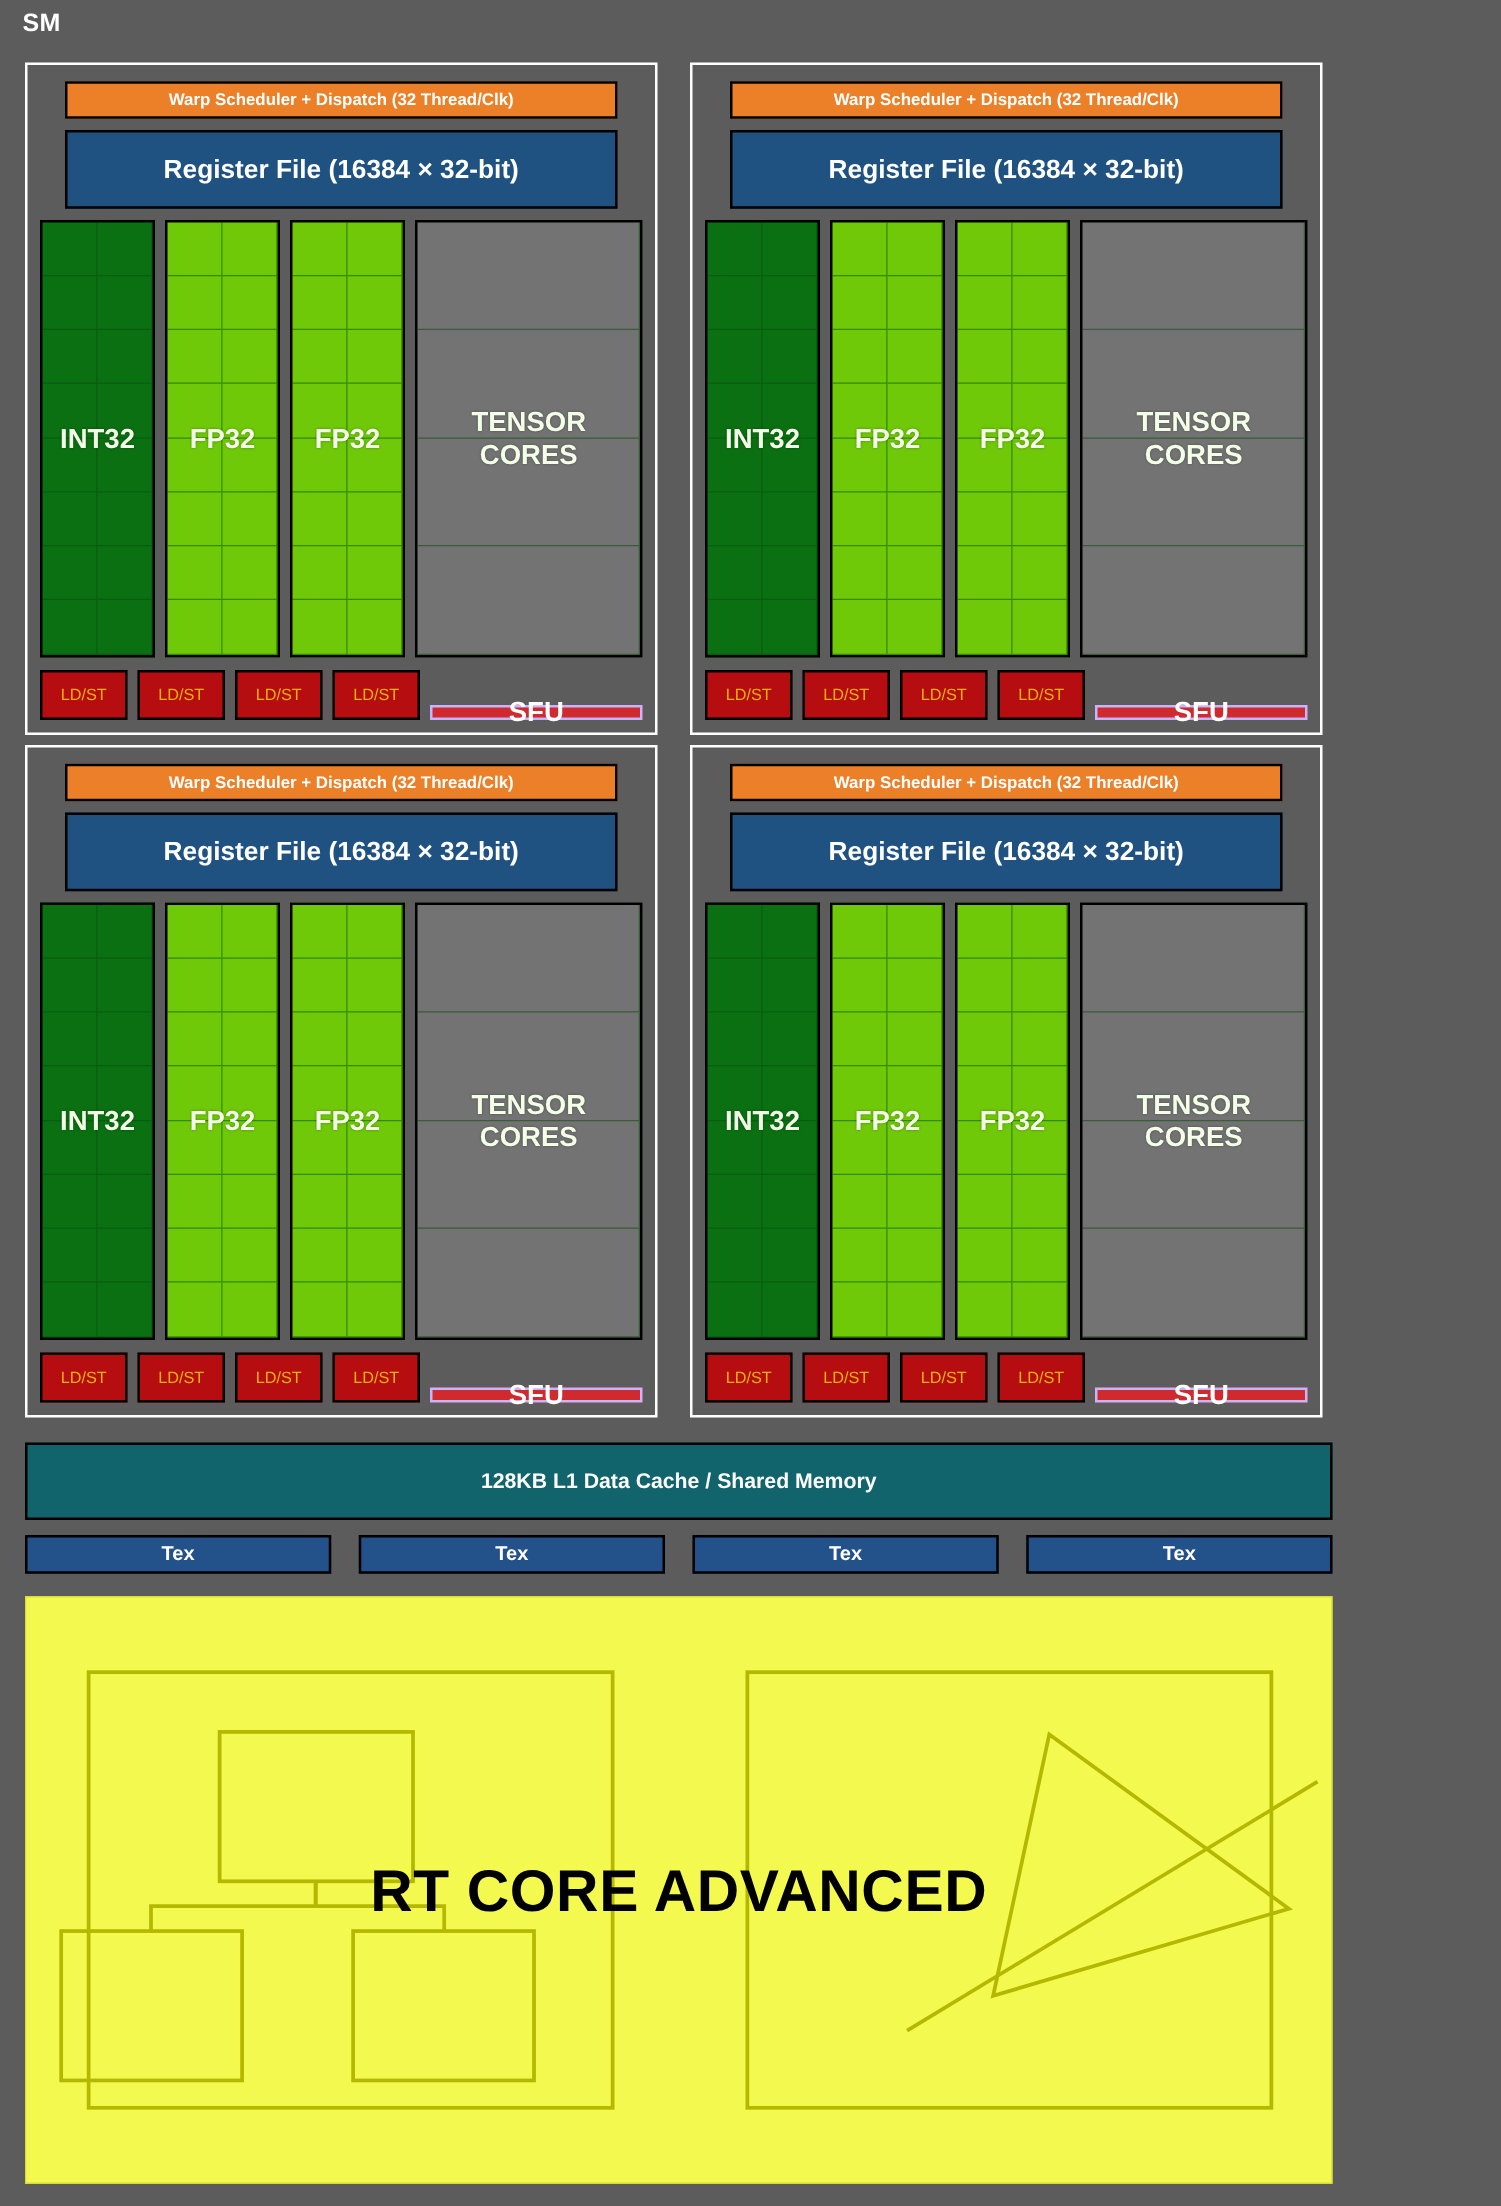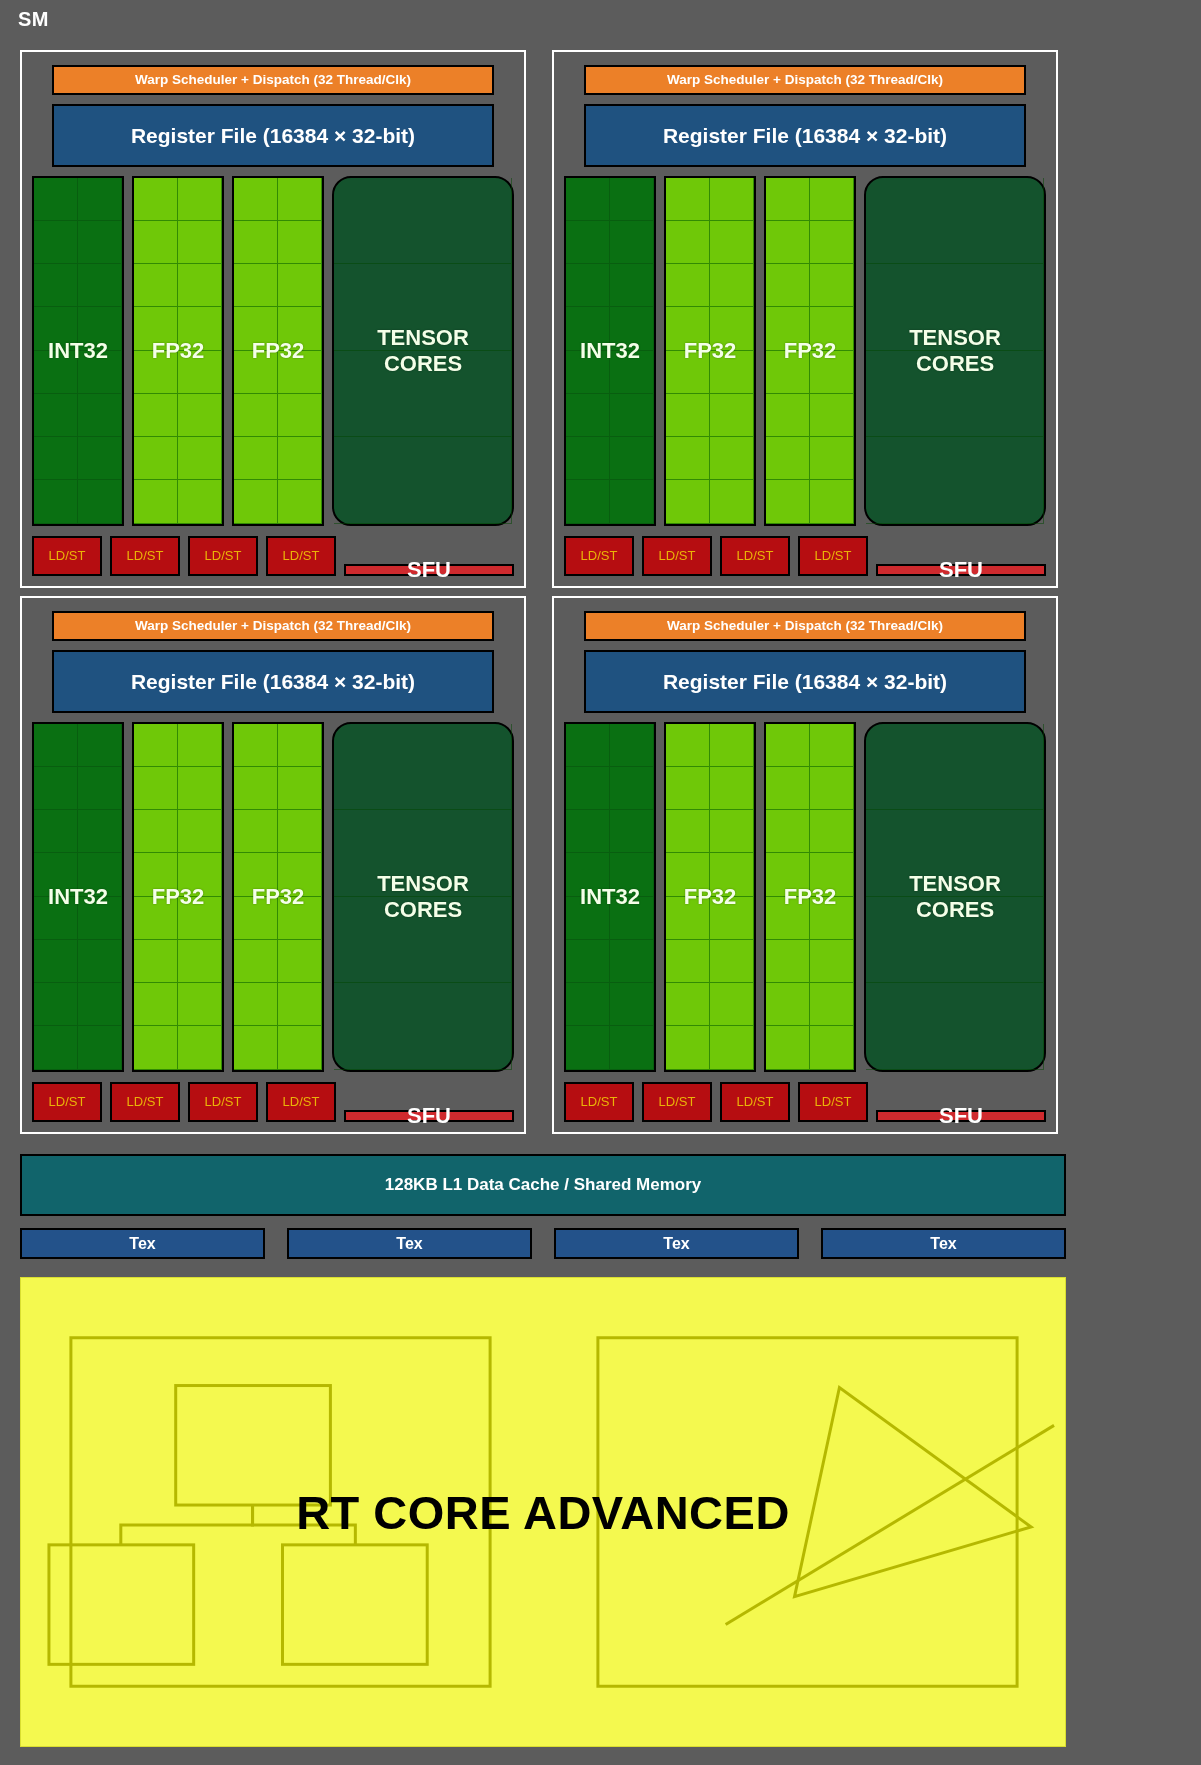--- a/index.html
+++ b/index.html
@@ -110,21 +110,21 @@
     grid-template-rows: repeat(4, 1fr);
   }
   .cell {
     border-right: 1px solid rgba(0,0,0,0.22);
     border-bottom: 1px solid rgba(0,0,0,0.22);
   }
   .col-int { background: #0a7012; width: 92px; }
   .col-int .cell { border-color: rgba(0,0,0,0.16); }
   .col-fp  { background: #6fc808; width: 92px; }
   .col-fp .cell { border-color: rgba(0,90,0,0.55); }
-  .col-tensor { background: #14532d; flex: 1; border-radius: 19px; }
+  .col-tensor { background: #737373; flex: 1; }
   .col-tensor .cell { border-color: rgba(0,70,0,0.5); }
 
   .ldst-row {
     display: flex;
     gap: 8px;
     margin-top: 10px;
     height: 40px;
   }
   .ldst {
     background: #b60d11;
@@ -132,21 +132,21 @@
     color: #eab308;
     font-size: 13px;
     font-weight: normal;
     display: flex;
     align-items: center;
     justify-content: center;
     width: 70px;
   }
   .sfu {
     background: #cf2a2e;
-    border: 2px solid #000000;
+    border: 2px solid #c4b5fd;
     color: #ffffff;
     font-size: 22px;
     font-weight: bold;
     display: flex;
     align-items: center;
     justify-content: center;
     flex: 1;
     margin-top: 28px;
   }
 

